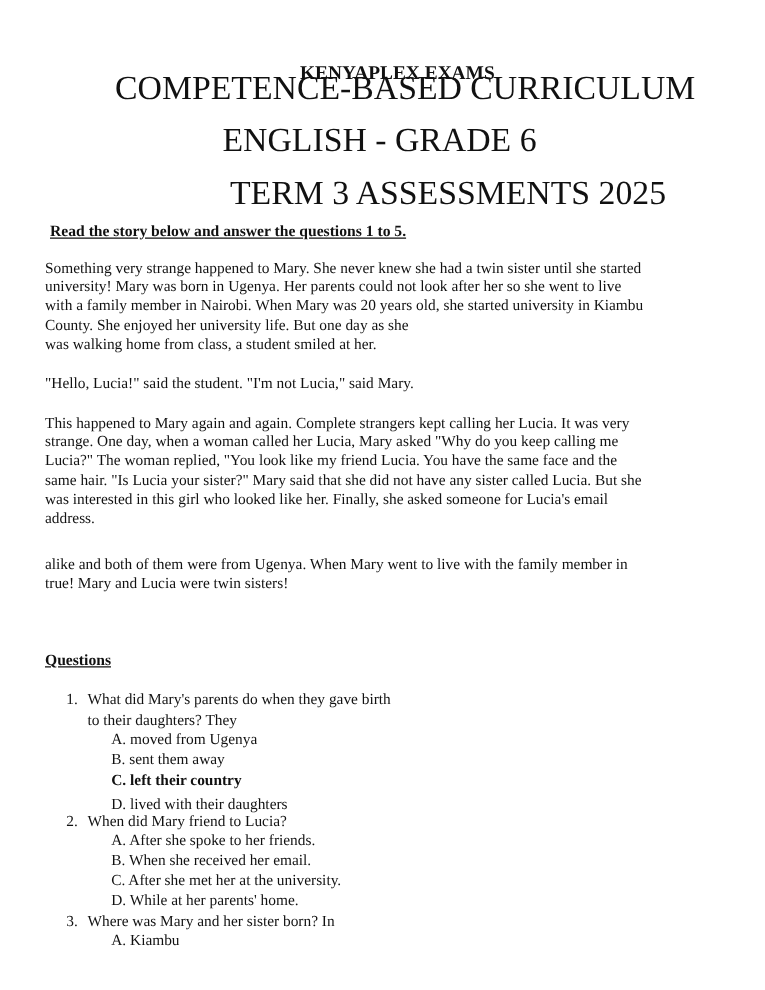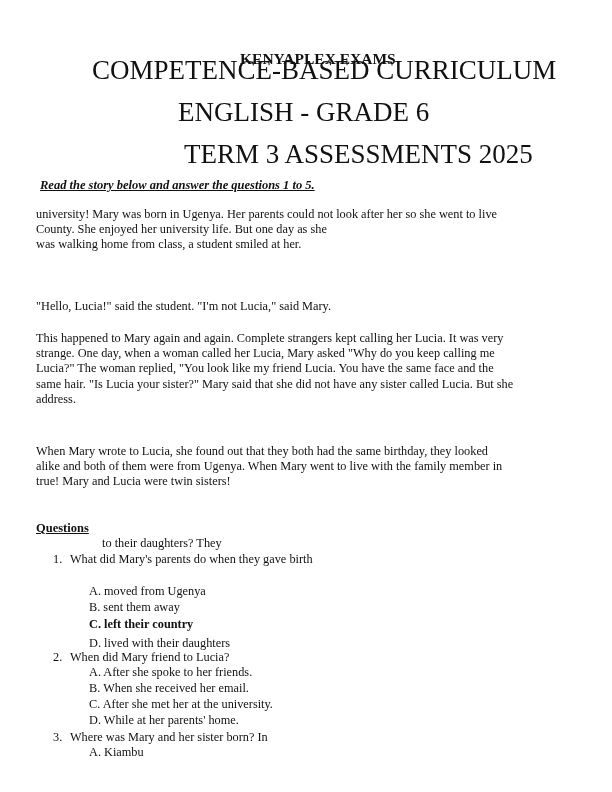--- a/index.html
+++ b/index.html
@@ -1,68 +1,70 @@
 <!DOCTYPE html>
 <html><head>
   <meta charset="utf-8">
   <style>
     html, body { margin: 0; padding: 0; background: #ffffff; }
     body { width: 612px; height: 792px; position: relative; overflow: hidden;
       font-family: "Liberation Serif", "DejaVu Serif", serif; color: #111; }
     .abs { position: absolute; white-space: nowrap; }
     .h-small { font-weight: bold; font-size: 15.5px; }
     .h-big { font-weight: normal; font-size: 27px; }
-    .instr { font-weight: bold; font-size: 12.5px; text-decoration: underline; font-style: italic; }
+    .instr { font-weight: bold; font-size: 12.5px; text-decoration: underline; }
     .para { position: absolute; left: 36px; width: 560px; font-size: 12.3px; line-height: 15.2px; }
     .para div { white-space: nowrap; }
     .qhead { font-weight: bold; font-size: 12.5px; text-decoration: underline; }
     .q { position: absolute; font-size: 12.3px; line-height: 16.2px; white-space: nowrap; }
     .qnum { display: inline-block; width: 17px; }
     .opt { position: absolute; font-size: 12.3px; white-space: nowrap; }
   </style>
 </head>
 <body>
 
 <div class="abs h-small" style="left:240px; top:27px;margin-top:23px;">KENYAPLEX EXAMS</div>
 <div class="abs h-big" style="left:92px; top:55px;">COMPETENCE-BASED CURRICULUM</div>
 <div class="abs h-big" style="left:178px; top:97px;">ENGLISH - GRADE 6</div>
 <div class="abs h-big" style="left:184px; top:139px;">TERM 3 ASSESSMENTS 2025</div>
 
 <div class="abs instr" style="left:40px; top:178px;">Read the story below and answer the questions 1 to 5.</div>
 
 <div class="para" style="top:207px;">
+  <div>Something very strange happened to Mary. She never knew she had a twin sister until she started</div>
   <div>university! Mary was born in Ugenya. Her parents could not look after her so she went to live</div>
+  <div>with a family member in Nairobi. When Mary was 20 years old, she started university in Kiambu</div>
   <div>County. She enjoyed her university life. But one day as she</div>
   <div>was walking home from class, a student smiled at her.</div>
 </div>
 
 <div class="para" style="top:299px;">
   <div>"Hello, Lucia!" said the student. "I'm not Lucia," said Mary.</div>
 </div>
 
 <div class="para" style="top:331px;">
   <div>This happened to Mary again and again. Complete strangers kept calling her Lucia. It was very</div>
   <div>strange. One day, when a woman called her Lucia, Mary asked "Why do you keep calling me</div>
   <div>Lucia?" The woman replied, "You look like my friend Lucia. You have the same face and the</div>
   <div>same hair. "Is Lucia your sister?" Mary said that she did not have any sister called Lucia. But she</div>
+  <div>was interested in this girl who looked like her. Finally, she asked someone for Lucia's email</div>
   <div>address.</div>
 </div>
 
 <div class="para" style="top:444px;">
-  <div>When Mary wrote to Lucia, she found out that they both had the same birthday, they looked</div>
   <div>alike and both of them were from Ugenya. When Mary went to live with the family member in</div>
   <div>true! Mary and Lucia were twin sisters!</div>
 </div>
 
 <div class="abs qhead" style="left:36px; top:521px;">Questions</div>
 
 <div class="q" style="left:53px; top:551px;">
   <span class="qnum">1.</span><span>What did Mary's parents do when they gave birth</span>
 </div>
-<div class="q" style="left:70px; top:535px;margin-left:32px;">to their daughters? They</div>
+<div class="q" style="left:70px; top:568px;">to their daughters? They</div>
 <div class="opt" style="left:89px; top:584px;">A. moved from Ugenya</div>
 <div class="opt" style="left:89px; top:600px;">B. sent them away</div>
 <div class="opt" style="left:89px; top:617px;font-weight:bold;">C. left their country</div>
 <div class="opt" style="left:89px; top:614px;margin-top:22px;">D. lived with their daughters</div>
 
 <div class="q" style="left:53px; top:649px;">
   <span class="qnum">2.</span><span>When did Mary friend to Lucia?</span>
 </div>
 <div class="opt" style="left:89px; top:665px;">A. After she spoke to her friends.</div>
 <div class="opt" style="left:89px; top:681px;">B. When she received her email.</div>

